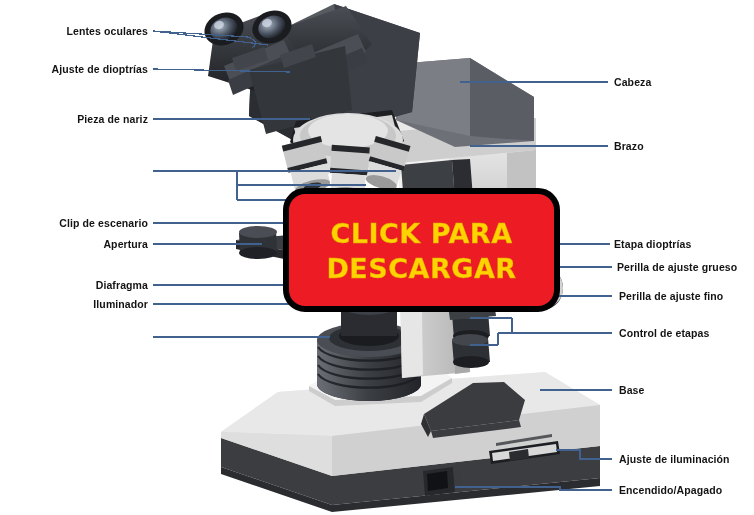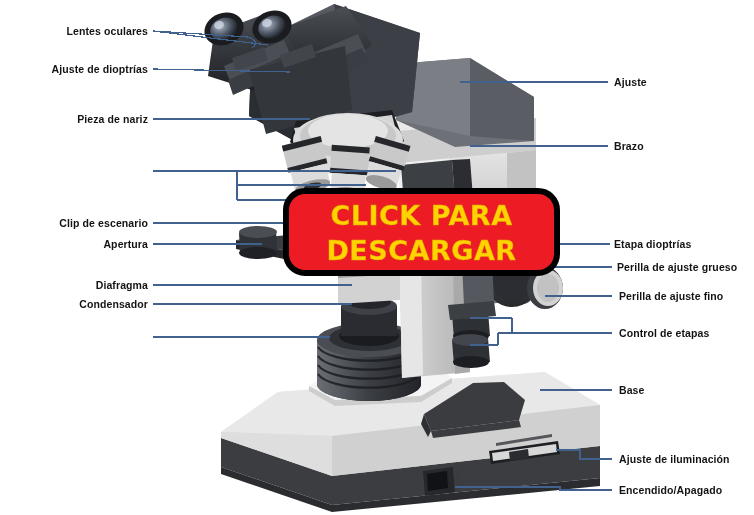--- a/index.html
+++ b/index.html
@@ -37,21 +37,21 @@
     display:block;
   }
   #art{ z-index:2; }
   #leaders{ z-index:3; }
   .lbl-layer{ z-index:4;padding-left:28px; }
 
   
   #dl-btn{
     position:absolute;
     left:283px;top:188px;
-    width:277px;height:88px;
+    width:277px;height:124px;
     background:#ED1C24;
     border:6px solid #000000;
     border-radius:22px;
     box-sizing:border-box;
     z-index:9;
     display:flex;
     flex-direction:column;
     justify-content:center;
     cursor:pointer;
     padding-top:2px;
@@ -346,23 +346,23 @@
   </svg>
 
   <div class="lbl-layer" style="position:absolute;inset:0;">
 
     <div class="label left" style="left:0;width:148px;top:31px;">Lentes oculares</div>
     <div class="label left" style="left:0;width:148px;top:119px;">Pieza de nariz</div>
     <div class="label left" style="left:0;width:148px;top:69px;">Ajuste de dioptrías</div>
     <div class="label left" style="left:0;width:148px;top:223px;">Clip de escenario</div>
     <div class="label left" style="left:0;width:148px;top:244px;">Apertura</div>
     <div class="label left" style="left:0;width:148px;top:285px;">Diafragma</div>
-    <div class="label left" style="left:0;width:148px;top:304px;">Condensador</div>
-
-    <div class="label right" style="left:614px;top:82px;">Ajuste</div>
+    <div class="label left" style="left:0;width:148px;top:304px;">Iluminador</div>
+
+    <div class="label right" style="left:614px;top:82px;">Cabeza</div>
     <div class="label right" style="left:614px;top:146px;text-align:right;">Brazo</div>
     <div class="label right" style="left:614px;top:244px;">Etapa dioptrías</div>
     <div class="label right" style="left:617px;top:267px;">Perilla de ajuste grueso</div>
     <div class="label right" style="left:619px;top:296px;">Perilla de ajuste fino</div>
     <div class="label right" style="left:619px;top:333px;">Control de etapas</div>
     <div class="label right" style="left:619px;top:390px;">Base</div>
     <div class="label right" style="left:619px;top:459px;">Ajuste de iluminación</div>
     <div class="label right" style="left:619px;top:490px;text-align:center;">Encendido/Apagado</div>
   </div>
 

